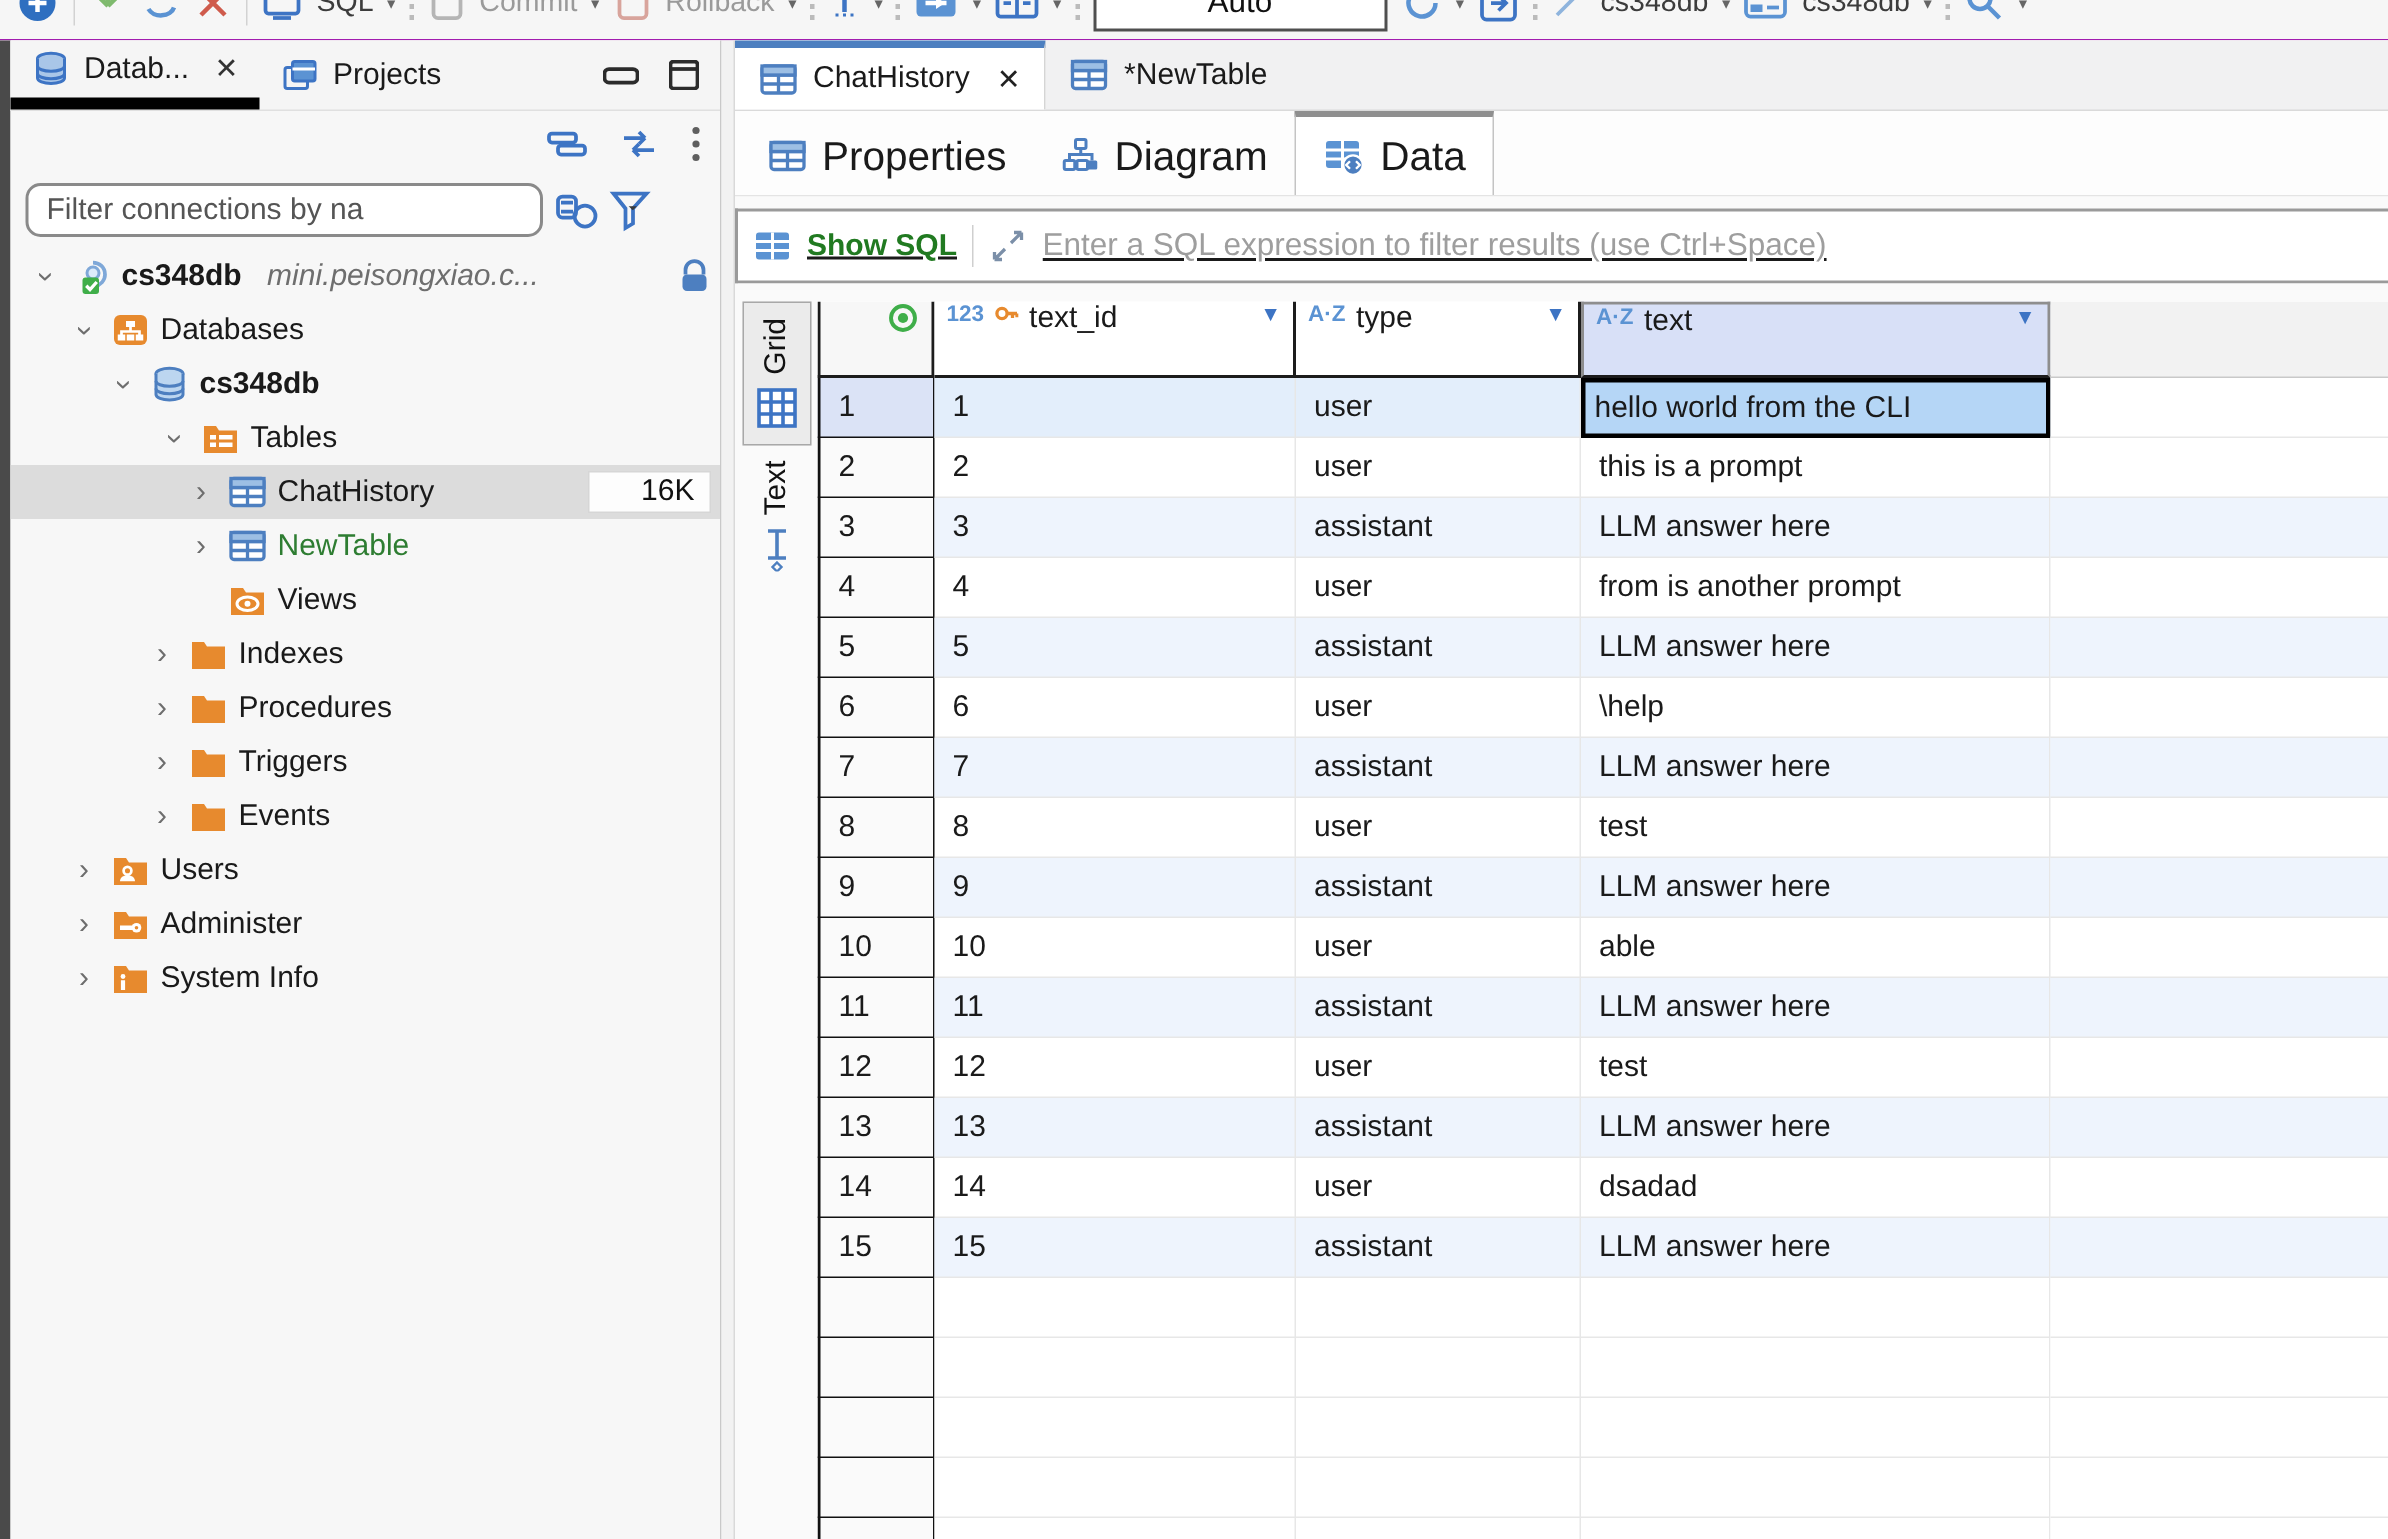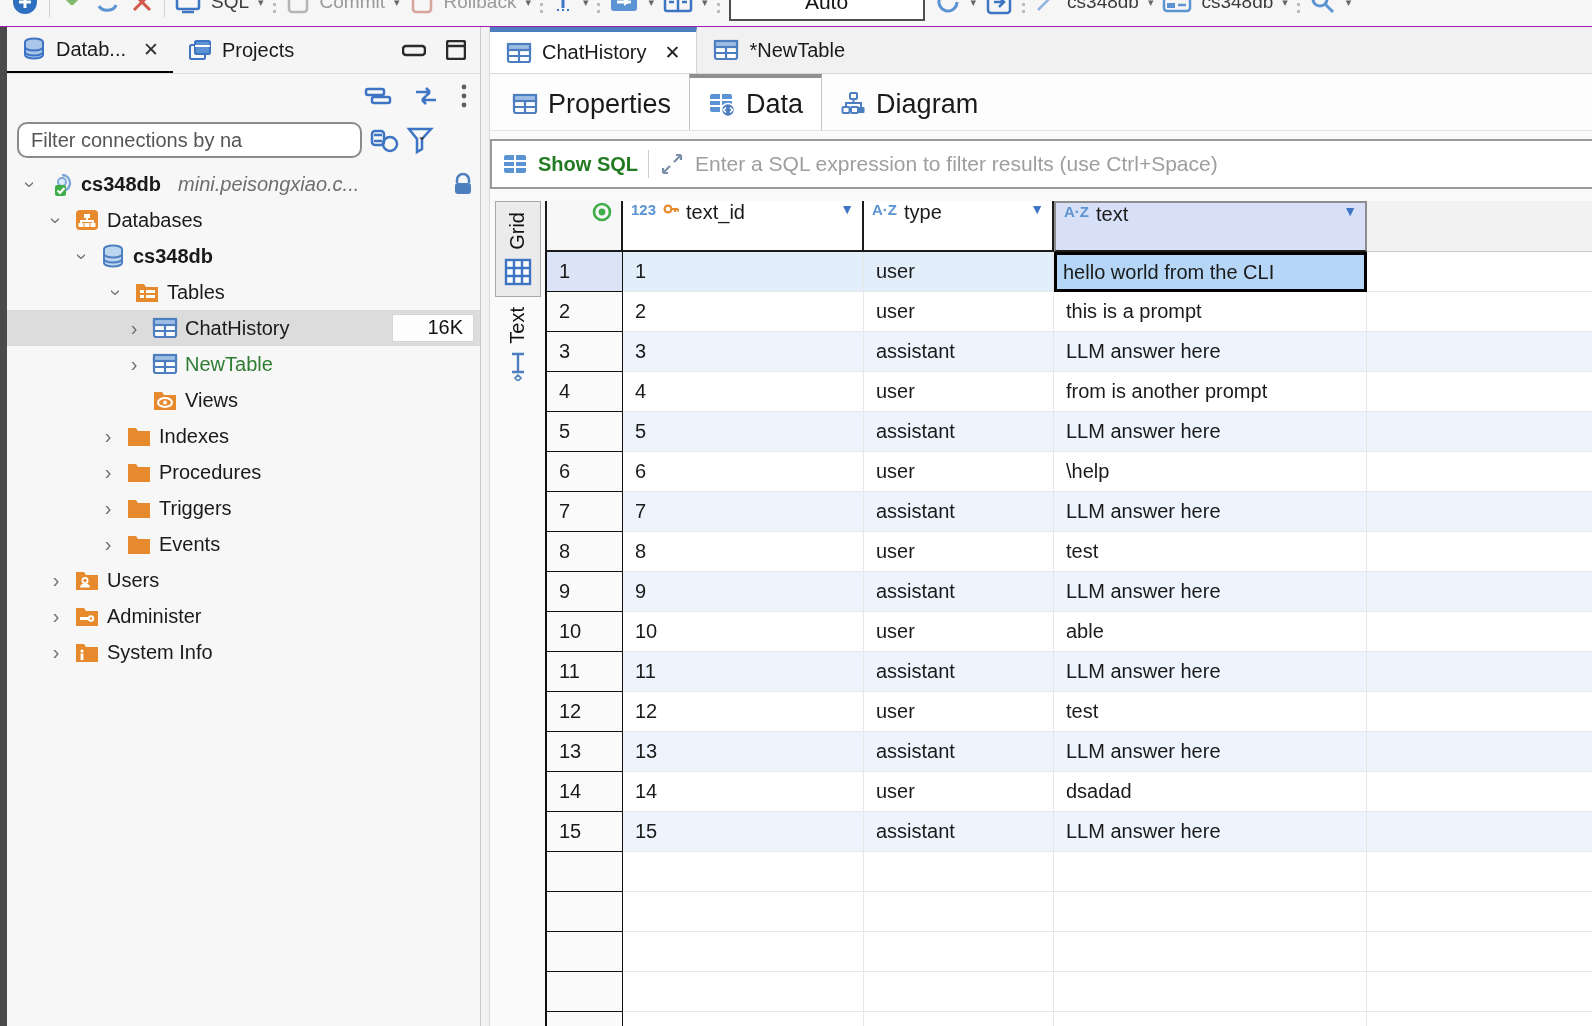--- a/index.html
+++ b/index.html
@@ -27,21 +27,21 @@
   
   .split{flex:1;display:flex;min-height:0;background:#f2f2f2;}
   .edge{width:7px;background:#4a4a4a;flex:0 0 auto;}
   .lpanel{width:474px;flex:0 0 auto;background:var(--panel-bg);border-right:1px solid var(--line);display:flex;flex-direction:column;}
   .gap{width:9px;background:#f2f2f2;border-right:1px solid #d9d9d9;flex:0 0 auto;}
   .mainarea{flex:1;display:flex;flex-direction:column;background:#fff;min-width:0;}
 
   
   .ltabs{height:47px;display:flex;align-items:stretch;background:#f5f5f5;border-bottom:1px solid #e0e0e0;}
   .ltab{display:flex;align-items:center;gap:9px;padding:0 14px;font-size:20px;position:relative;}
-  .ltab.active{border-bottom:2px solid #000000;padding-left:14px;}
+  .ltab.active{border-bottom:8px solid #000000;padding-left:14px;}
   .ltab .x{font-size:19px;color:#333;margin-left:8px;}
   .win-ctrls{margin-left:auto;display:flex;align-items:center;gap:20px;padding-right:14px;}
   .ltoolbar{height:44px;display:flex;align-items:center;justify-content:flex-end;gap:20px;padding-right:12px;}
   .filter-row{height:44px;display:flex;align-items:center;gap:6px;padding:0 10px;}
   .filter-input{flex:0 0 345px;height:36px;border:2px solid #8a8a8a;border-radius:10px;background:#fff;padding:0 12px;font-size:20px;color:#555;outline:none;font-family:"Liberation Sans",sans-serif;}
   .filter-input::placeholder{color:#555;}
 
   .tree{flex:1;overflow:hidden;padding-top:4px;}
   .tree-row{height:36px;display:flex;align-items:center;gap:7px;font-size:20px;white-space:nowrap;padding-right:6px;}
   .tree-row.selected{background:#dcdcdc;}
@@ -56,21 +56,21 @@
   .etabs{height:47px;background:#f1f1f2;display:flex;align-items:stretch;border-bottom:1px solid #dadada;}
   .etab{display:flex;align-items:center;gap:10px;padding:0 16px;font-size:20px;position:relative;}
   .etab.active{background:#fff;border-top:5px solid #4d7fc0;border-right:1px solid #d5d5d5;}
   .etab .x{font-size:19px;color:#222;margin-left:8px;}
   .subtabs{height:57px;background:#fdfdfd;display:flex;align-items:flex-end;padding-left:4px;border-bottom:1px solid #e4e4e4;}
   .stab{display:flex;align-items:center;gap:10px;padding:0 18px;font-size:27px;height:52px;}
   .stab.active{background:#fff;border:1px solid #c4c4c4;border-top:4px solid #8f8f8f;border-bottom:none;height:56px;}
 
   
   .sqlbar-wrap{padding:8px 0 0 0;background:#fafafa;}
-  .sqlbar{height:50px;background:#fff;border:2px solid #9a9a9a;border-right:none;display:flex;align-items:center;padding:0 10px;gap:10px;}
+  .sqlbar{height:50px;background:#fff;border:2px solid #9a9a9a;border-right:none;display:flex;align-items:center;padding:0 10px;gap:10px;text-decoration:underline;}
   .show-sql{display:flex;align-items:center;gap:8px;font-size:20px;font-weight:700;color:var(--green);}
   .sql-sep{width:1px;height:28px;background:#cfcfcf;}
   .sql-ph{font-size:21px;color:#9e9e9e;white-space:nowrap;overflow:hidden;}
 
   
   .results{flex:1;display:flex;min-height:0;background:#fafafa;padding-top:12px;}
   .sidestrip{width:55px;flex:0 0 auto;display:flex;flex-direction:column;align-items:center;background:#fafafa;}
   .vtab{display:flex;flex-direction:column;align-items:center;gap:8px;padding:10px 0;width:46px;}
   .vtab.active{background:#ebebeb;border:1px solid #a8a8a8;}
   .vtext{writing-mode:vertical-rl;transform:rotate(180deg);font-size:20px;color:#111;}
@@ -457,38 +457,38 @@
 
       <div class="subtabs">
         <div class="stab">
           <svg width="26" height="26" viewBox="0 0 26 26">
               <rect x="2" y="4" width="22" height="18" rx="2" fill="#fff" stroke="#4d7fc0" stroke-width="2.2"></rect>
               <path d="M2 10h22M2 16h22M13 4v18" stroke="#4d7fc0" stroke-width="2.2"></path>
               <rect x="2" y="4" width="22" height="6" fill="#9dbfe4" stroke="#4d7fc0" stroke-width="2.2"></rect>
             </svg>
           <span>Properties</span>
         </div>
+        <div class="stab">
+          <svg width="26" height="26" viewBox="0 0 26 26">
+              <rect x="10" y="2" width="7" height="6" rx="1" fill="none" stroke="#4d7fc0" stroke-width="2"></rect>
+              <path d="M13.5 8v4M6 16v-4h15v4" fill="none" stroke="#4d7fc0" stroke-width="2"></path>
+              <rect x="2.5" y="16" width="7" height="6" rx="1" fill="none" stroke="#4d7fc0" stroke-width="2"></rect>
+              <rect x="11" y="16" width="7" height="6" rx="1" fill="none" stroke="#4d7fc0" stroke-width="2"></rect>
+              <rect x="17.5" y="16" width="7" height="6" rx="1" fill="#4d7fc0"></rect>
+            </svg>
+          <span>Diagram</span>
+        </div>
         <div class="stab active">
           <svg width="28" height="26" viewBox="0 0 28 26">
               <rect x="2" y="3" width="22" height="18" rx="2" fill="#5b93d3"></rect>
               <path d="M2 9h22M2 15h22M13 3v18" stroke="#fff" stroke-width="2"></path>
               <circle cx="20" cy="19" r="6.5" fill="#4d7fc0" stroke="#fff" stroke-width="1.5"></circle>
               <path d="M18 16.5l-2.5 2.5 2.5 2.5M22 16.5l2.5 2.5-2.5 2.5" stroke="#fff" stroke-width="1.6" fill="none"></path>
             </svg>
           <span>Data</span>
-        </div>
-        <div class="stab">
-          <svg width="26" height="26" viewBox="0 0 26 26">
-              <rect x="10" y="2" width="7" height="6" rx="1" fill="none" stroke="#4d7fc0" stroke-width="2"></rect>
-              <path d="M13.5 8v4M6 16v-4h15v4" fill="none" stroke="#4d7fc0" stroke-width="2"></path>
-              <rect x="2.5" y="16" width="7" height="6" rx="1" fill="none" stroke="#4d7fc0" stroke-width="2"></rect>
-              <rect x="11" y="16" width="7" height="6" rx="1" fill="none" stroke="#4d7fc0" stroke-width="2"></rect>
-              <rect x="17.5" y="16" width="7" height="6" rx="1" fill="#4d7fc0"></rect>
-            </svg>
-          <span>Diagram</span>
         </div>
       </div>
 
       <div class="sqlbar-wrap">
         <div class="sqlbar">
           <svg width="26" height="26" viewBox="0 0 26 26">
               <rect x="2" y="4" width="22" height="18" rx="2" fill="#5b93d3"></rect>
               <path d="M2 10h22M2 16h22M13 4v18" stroke="#fff" stroke-width="2"></path>
             </svg>
           <span class="show-sql">

